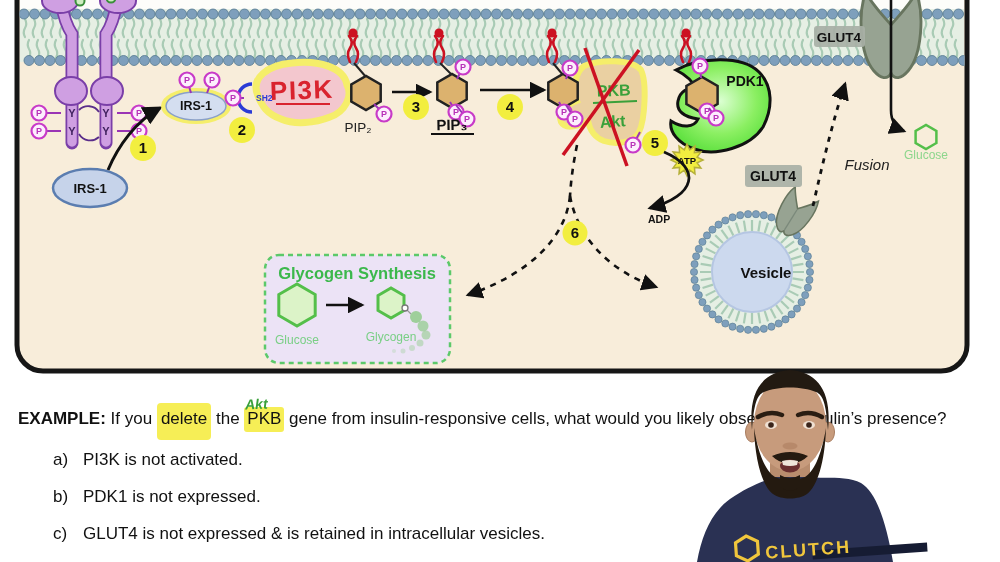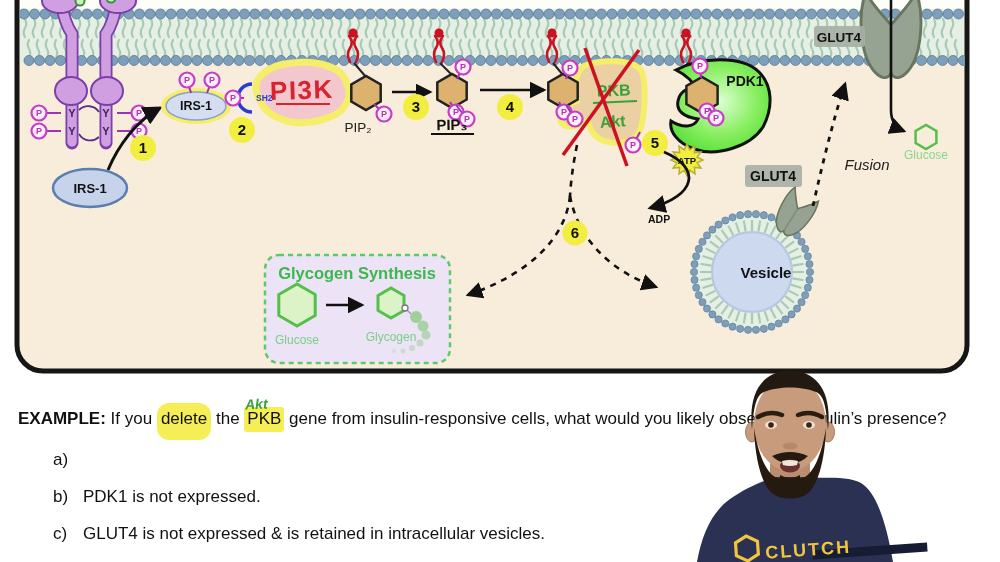--- a/index.html
+++ b/index.html
@@ -5,21 +5,21 @@
   html,body{margin:0;padding:0;background:#fff;}
   #frame{position:relative;width:1000px;height:562px;overflow:hidden;background:#fff;
          font-family:"Liberation Sans","DejaVu Sans",sans-serif;}
   svg{position:absolute;left:0;top:0;}
   svg text{font-family:"Liberation Sans","DejaVu Sans",sans-serif;}
   .t-bold{font-weight:bold;}
   
   #question{position:absolute;left:18px;top:406px;width:950px;font-size:17px;color:#111;z-index:3;}
   #q-line{position:relative;line-height:26px;}
   .hl{background:#f6ee56;padding:2px 3px 4px 3px;border-radius:3px;}
-  .hl-tall{background:#f6ee56;padding:6px 4px 12px 4px;border-radius:12px;}
+  .hl-tall{background:#f6ee56;padding:6px 4px 12px 4px;border-radius:4px;}
   #akt-note{position:absolute;top:-15px;left:1px;color:#3aa03a;font-size:14px;font-weight:bold;
             font-style:italic;transform:rotate(-3deg);white-space:nowrap;}
   .pkb-wrap{position:relative;display:inline-block;}
   .opt{position:absolute;left:35px;display:flex;}
   .opt .letter{width:30px;}
   #opt-a{top:44px;} #opt-b{top:81px;} #opt-c{top:118px;}
   #person-svg{z-index:5;pointer-events:none;}
 </style>
 </head>
 <body>
@@ -831,20 +831,21 @@
   <div id="q-line">
     <b>EXAMPLE:</b>
     <span>If you</span>
     <span class="hl-tall">delete</span>
     <span>the</span>
     <span class="pkb-wrap"><span id="akt-note">Akt</span><span class="hl">PKB</span></span>
     <span>gene from insulin-responsive cells, what would you likely observe in insulin’s presence?</span>
   </div>
   <div class="opt" id="opt-a">
     <span class="letter">a)</span>
+    <span>PI3K is not activated.</span>
   </div>
   <div class="opt" id="opt-b">
     <span class="letter">b)</span>
     <span>PDK1 is not expressed.</span>
   </div>
   <div class="opt" id="opt-c">
     <span class="letter">c)</span>
     <span>GLUT4 is not expressed &amp; is retained in intracellular vesicles.</span>
   </div>
 </div>

